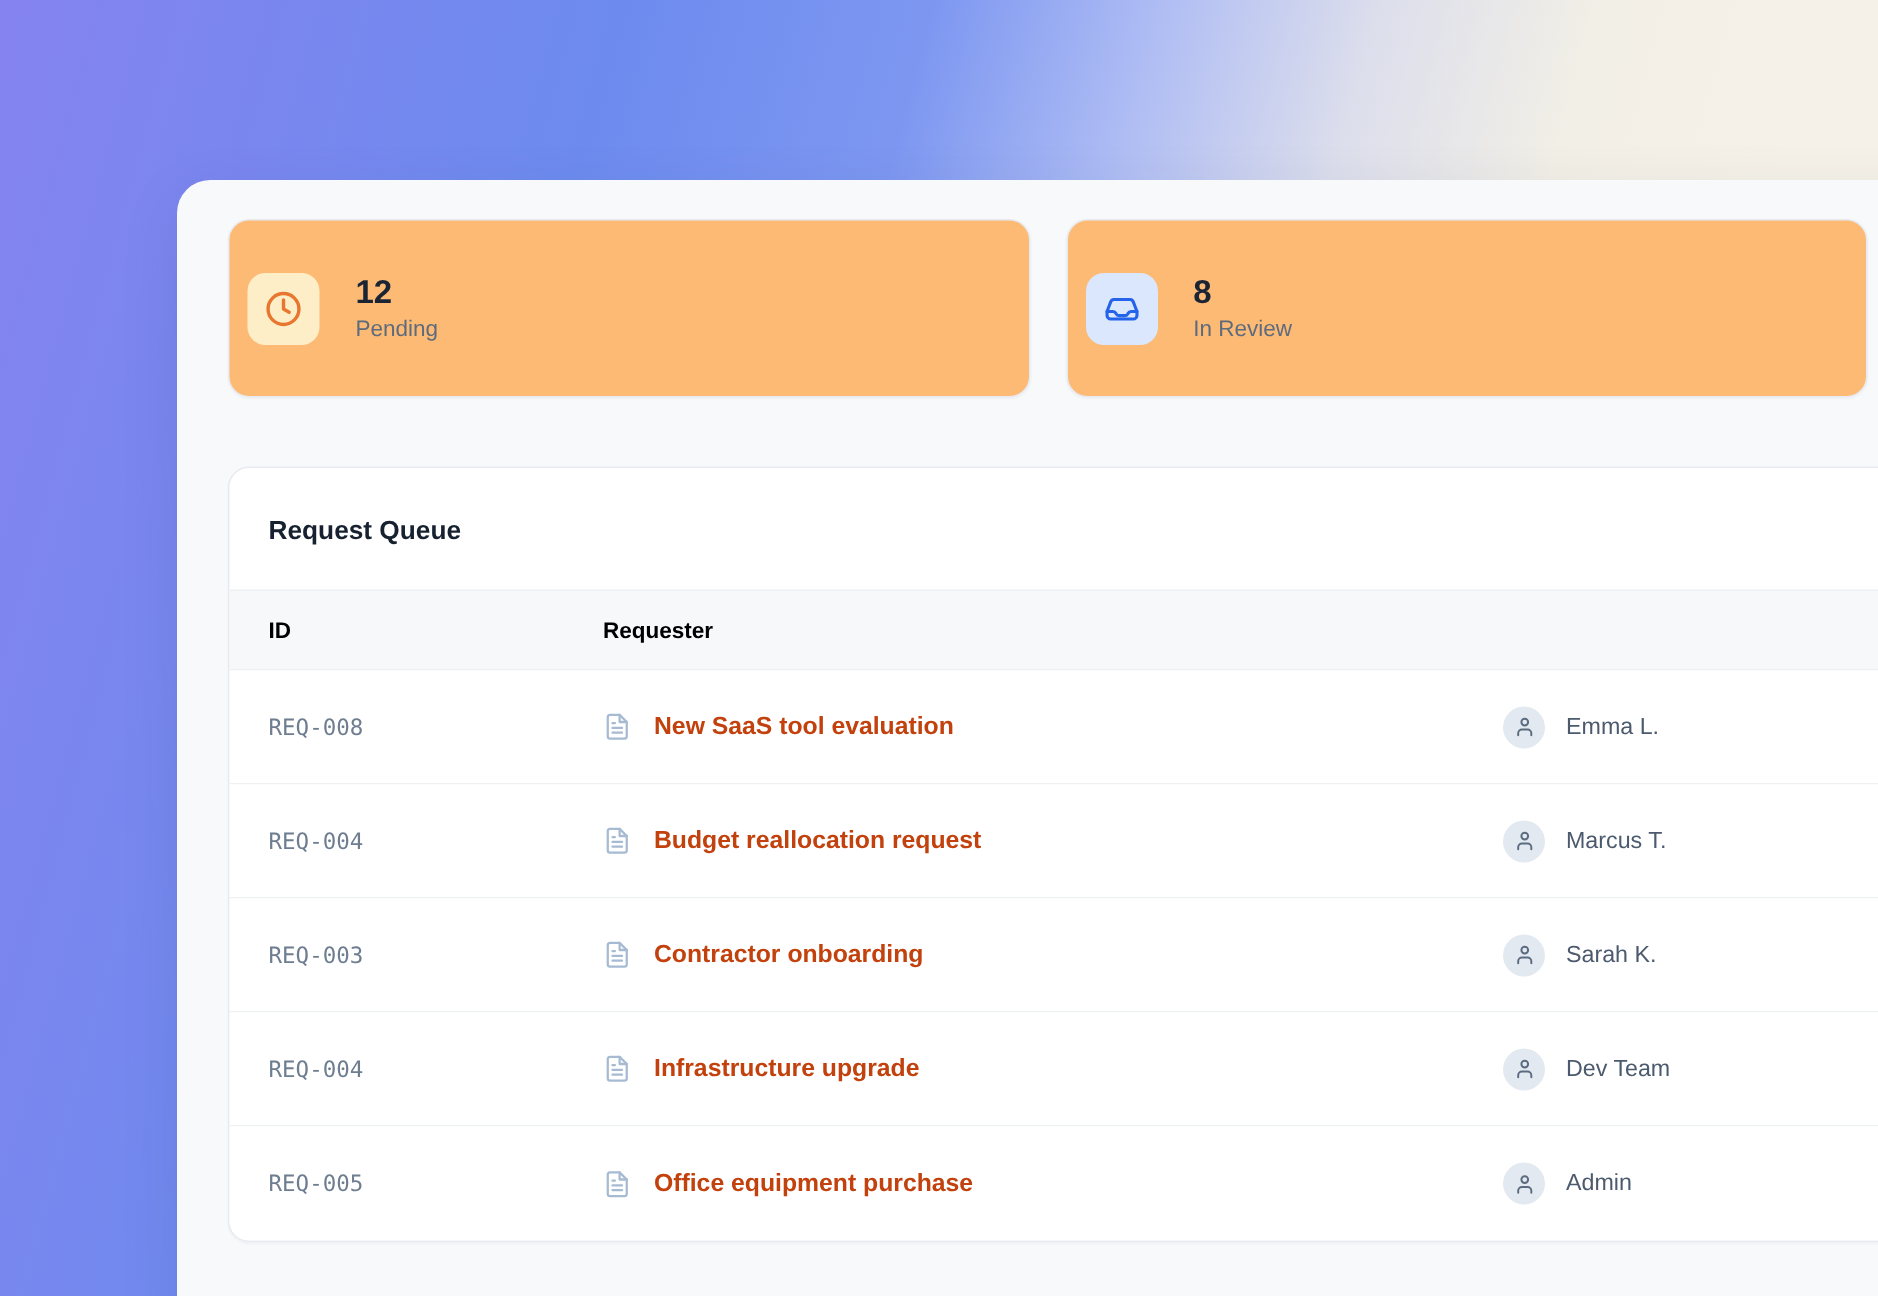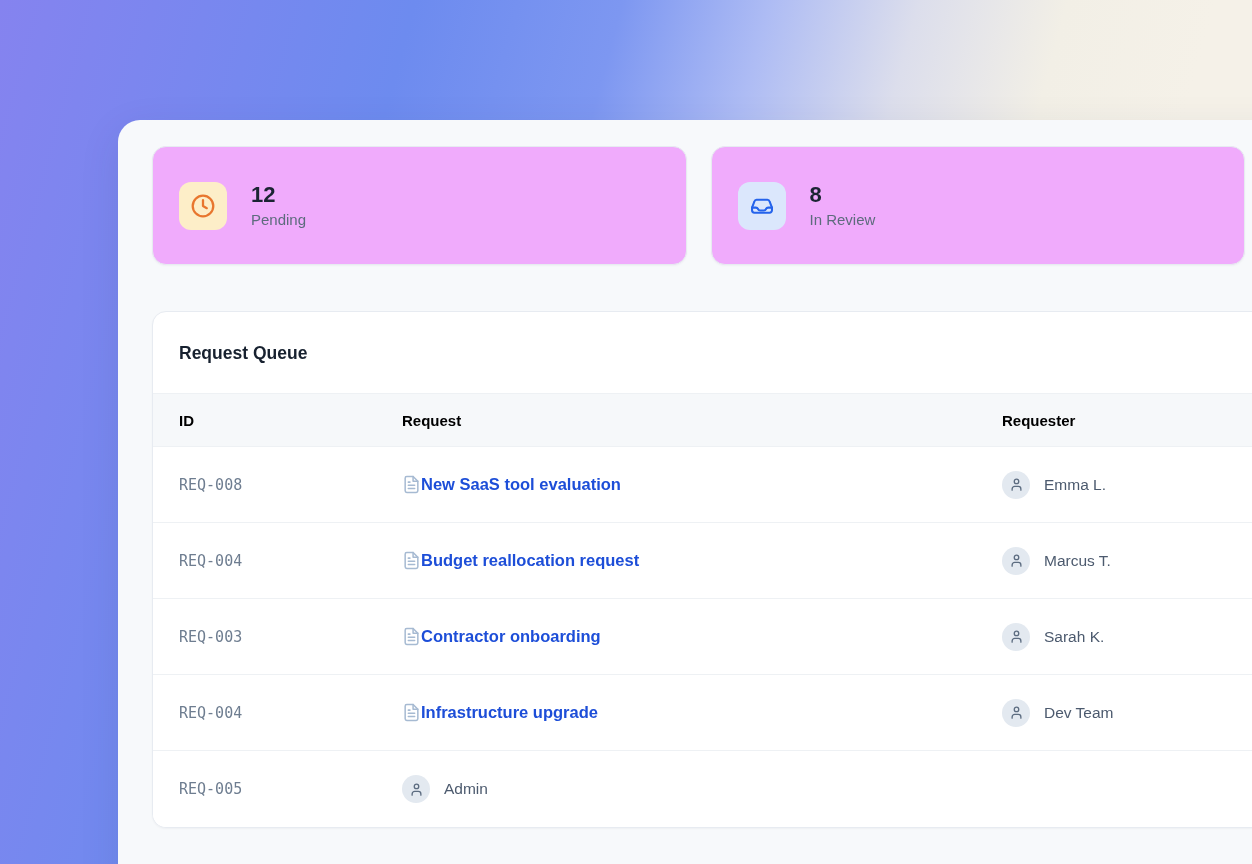--- a/index.html
+++ b/index.html
@@ -25,27 +25,27 @@
   
   .stats-row {
     display: flex;
     gap: 24px;
     width: 1093px;
     margin-bottom: 46px;
   }
   .stat-card {
     flex: 1;
     height: 119px;
-    background: #f0abfc;
+    background: #fdba74;
     border: 1px solid #e7ebf1;
     border-radius: 14px;
     box-shadow: 0 1px 2px rgba(15, 23, 42, 0.04);
     display: flex;
     align-items: center;
-    padding-left: 26px;
+    padding-left: 12px;
     gap: 24px;
   }
   .icon-tile {
     width: 48px; height: 48px;
     border-radius: 12px;
     display: flex;
     align-items: center;
     justify-content: center;
     flex: none;
   }
@@ -99,23 +99,24 @@
   }
   .trow:last-child { border-bottom: none; }
   .id-cell {
     font-family: "DejaVu Sans Mono", monospace;
     font-size: 15px;
     color: #6e7d90;
   }
   .req-cell {
     display: flex;
     align-items: center;
+    gap: 15px;
     font-size: 16.5px;
     font-weight: 700;
-    color: #1d4ed8;
+    color: #c2410c;
   }
   .doc-ico { display: flex; flex: none; }
   .requester-cell {
     display: flex;
     align-items: center;
     gap: 14px;
     font-size: 15.5px;
     color: #4c5a6e;
   }
   .avatar {
@@ -161,21 +162,20 @@
       </div>
     </div>
 
   </div>
 
   <div class="queue-card">
     <div class="queue-title">Request Queue</div>
 
     <div class="grid-row thead">
       <div class="th">ID</div>
-      <div class="th">Request</div>
       <div class="th">Requester</div>
     </div>
 
     <div class="grid-row trow">
       <div class="id-cell">REQ-008</div>
       <div class="req-cell">
         <span class="doc-ico">
           <svg width="19" height="19" viewBox="0 0 24 24" fill="none" stroke="#a6bad2" stroke-width="1.9" stroke-linecap="round" stroke-linejoin="round">
               <path d="M14 2H6a2 2 0 0 0-2 2v16a2 2 0 0 0 2 2h12a2 2 0 0 0 2-2V8z"></path>
               <polyline points="14 2 14 8 20 8"></polyline>
@@ -267,20 +267,32 @@
               <path d="M19 21v-2a4 4 0 0 0-4-4H9a4 4 0 0 0-4 4v2"></path>
               <circle cx="12" cy="7" r="3.6"></circle>
             </svg>
         </span>
         <span>Dev Team</span>
       </div>
     </div>
 
     <div class="grid-row trow">
       <div class="id-cell">REQ-005</div>
+      <div class="req-cell">
+        <span class="doc-ico">
+          <svg width="19" height="19" viewBox="0 0 24 24" fill="none" stroke="#a6bad2" stroke-width="1.9" stroke-linecap="round" stroke-linejoin="round">
+              <path d="M14 2H6a2 2 0 0 0-2 2v16a2 2 0 0 0 2 2h12a2 2 0 0 0 2-2V8z"></path>
+              <polyline points="14 2 14 8 20 8"></polyline>
+              <line x1="16" y1="13" x2="8" y2="13"></line>
+              <line x1="16" y1="17" x2="8" y2="17"></line>
+              <polyline points="10 9 9 9 8 9"></polyline>
+            </svg>
+        </span>
+        <span>Office equipment purchase</span>
+      </div>
       <div class="requester-cell">
         <span class="avatar">
           <svg width="15" height="15" viewBox="0 0 24 24" fill="none" stroke="#5c6c80" stroke-width="2.1" stroke-linecap="round" stroke-linejoin="round">
               <path d="M19 21v-2a4 4 0 0 0-4-4H9a4 4 0 0 0-4 4v2"></path>
               <circle cx="12" cy="7" r="3.6"></circle>
             </svg>
         </span>
         <span>Admin</span>
       </div>
     </div>

